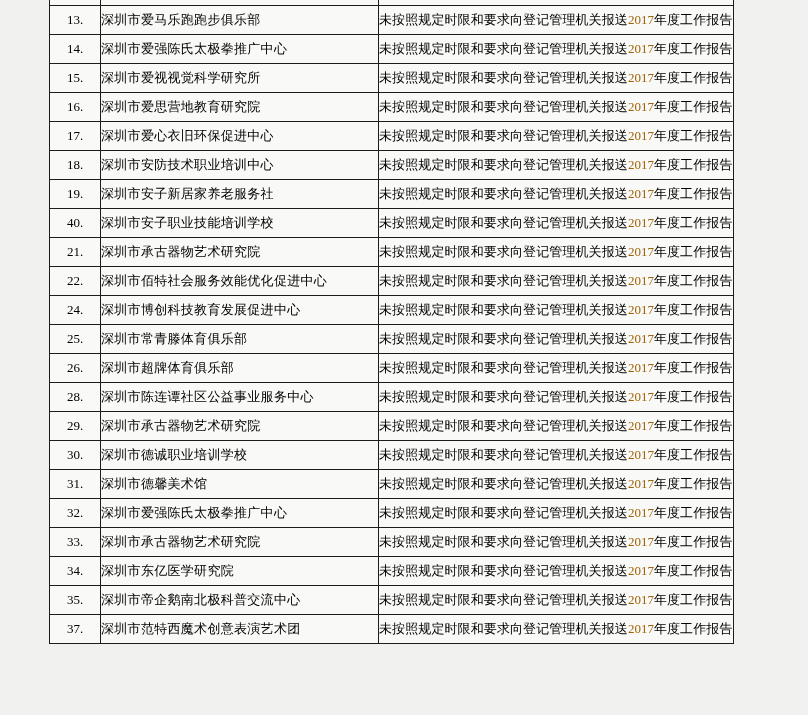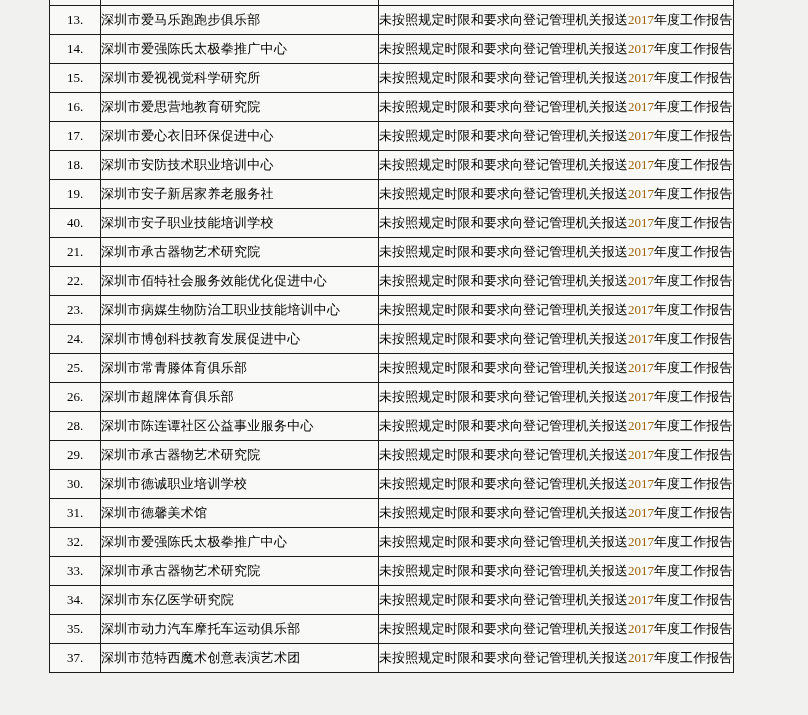--- a/index.html
+++ b/index.html
@@ -110,25 +110,20 @@
     <td class="c-no"><span>21.</span></td>
     <td class="c-name"><span>深圳市承古器物艺术研究院</span></td>
     <td class="c-reason"><span>未按照规定时限和要求向登记管理机关报送</span><span class="year">2017</span><span>年度工作报告</span></td>
   </tr>
         <tr>
     <td class="c-no"><span>22.</span></td>
     <td class="c-name"><span>深圳市佰特社会服务效能优化促进中心</span></td>
     <td class="c-reason"><span>未按照规定时限和要求向登记管理机关报送</span><span class="year">2017</span><span>年度工作报告</span></td>
   </tr>
         <tr>
-    <td class="c-no"><span>23.</span></td>
-    <td class="c-name"><span>深圳市病媒生物防治工职业技能培训中心</span></td>
-    <td class="c-reason"><span>未按照规定时限和要求向登记管理机关报送</span><span class="year">2017</span><span>年度工作报告</span></td>
-  </tr>
-        <tr>
     <td class="c-no"><span>24.</span></td>
     <td class="c-name"><span>深圳市博创科技教育发展促进中心</span></td>
     <td class="c-reason"><span>未按照规定时限和要求向登记管理机关报送</span><span class="year">2017</span><span>年度工作报告</span></td>
   </tr>
         <tr>
     <td class="c-no"><span>25.</span></td>
     <td class="c-name"><span>深圳市常青滕体育俱乐部</span></td>
     <td class="c-reason"><span>未按照规定时限和要求向登记管理机关报送</span><span class="year">2017</span><span>年度工作报告</span></td>
   </tr>
         <tr>
@@ -166,21 +161,21 @@
     <td class="c-name"><span>深圳市承古器物艺术研究院</span></td>
     <td class="c-reason"><span>未按照规定时限和要求向登记管理机关报送</span><span class="year">2017</span><span>年度工作报告</span></td>
   </tr>
         <tr>
     <td class="c-no"><span>34.</span></td>
     <td class="c-name"><span>深圳市东亿医学研究院</span></td>
     <td class="c-reason"><span>未按照规定时限和要求向登记管理机关报送</span><span class="year">2017</span><span>年度工作报告</span></td>
   </tr>
         <tr>
     <td class="c-no"><span>35.</span></td>
-    <td class="c-name"><span>深圳市动力汽车摩托车运动俱乐部</span></td>
+    <td class="c-name"><span>深圳市帝企鹅南北极科普交流中心</span></td>
     <td class="c-reason"><span>未按照规定时限和要求向登记管理机关报送</span><span class="year">2017</span><span>年度工作报告</span></td>
   </tr>
         <tr>
     <td class="c-no"><span>37.</span></td>
     <td class="c-name"><span>深圳市范特西魔术创意表演艺术团</span></td>
     <td class="c-reason"><span>未按照规定时限和要求向登记管理机关报送</span><span class="year">2017</span><span>年度工作报告</span></td>
   </tr>
       </tbody>
   </table>
 </div>

